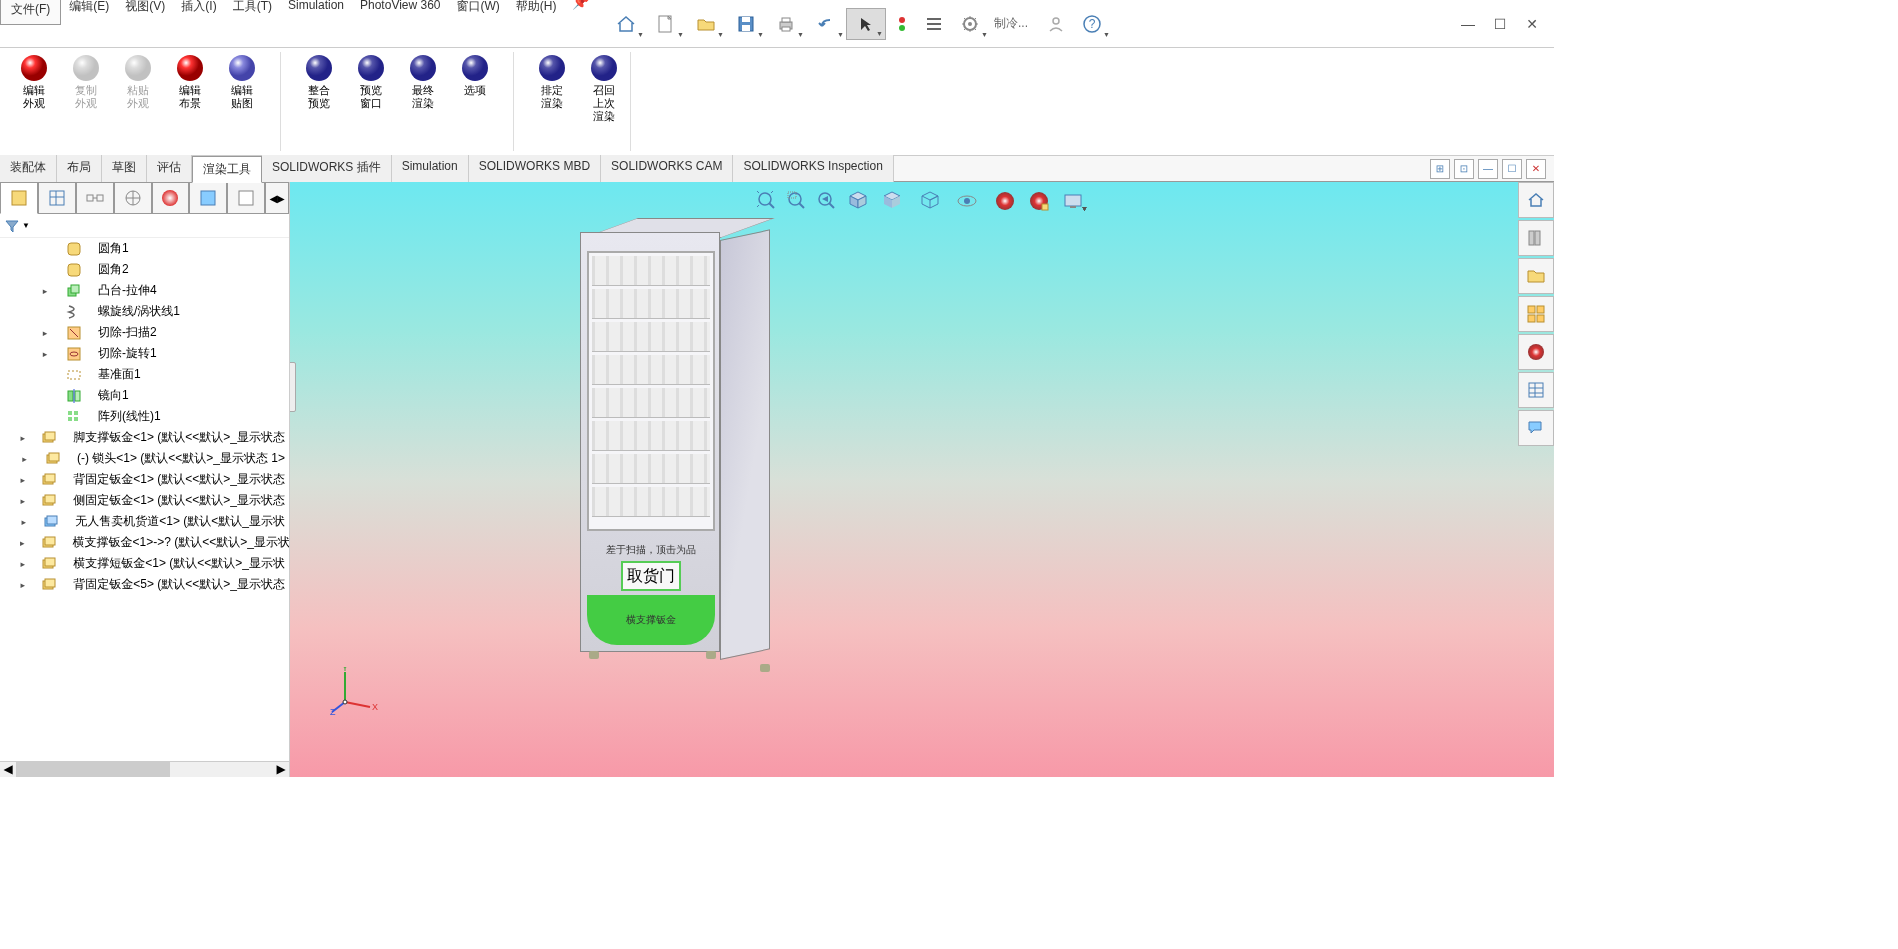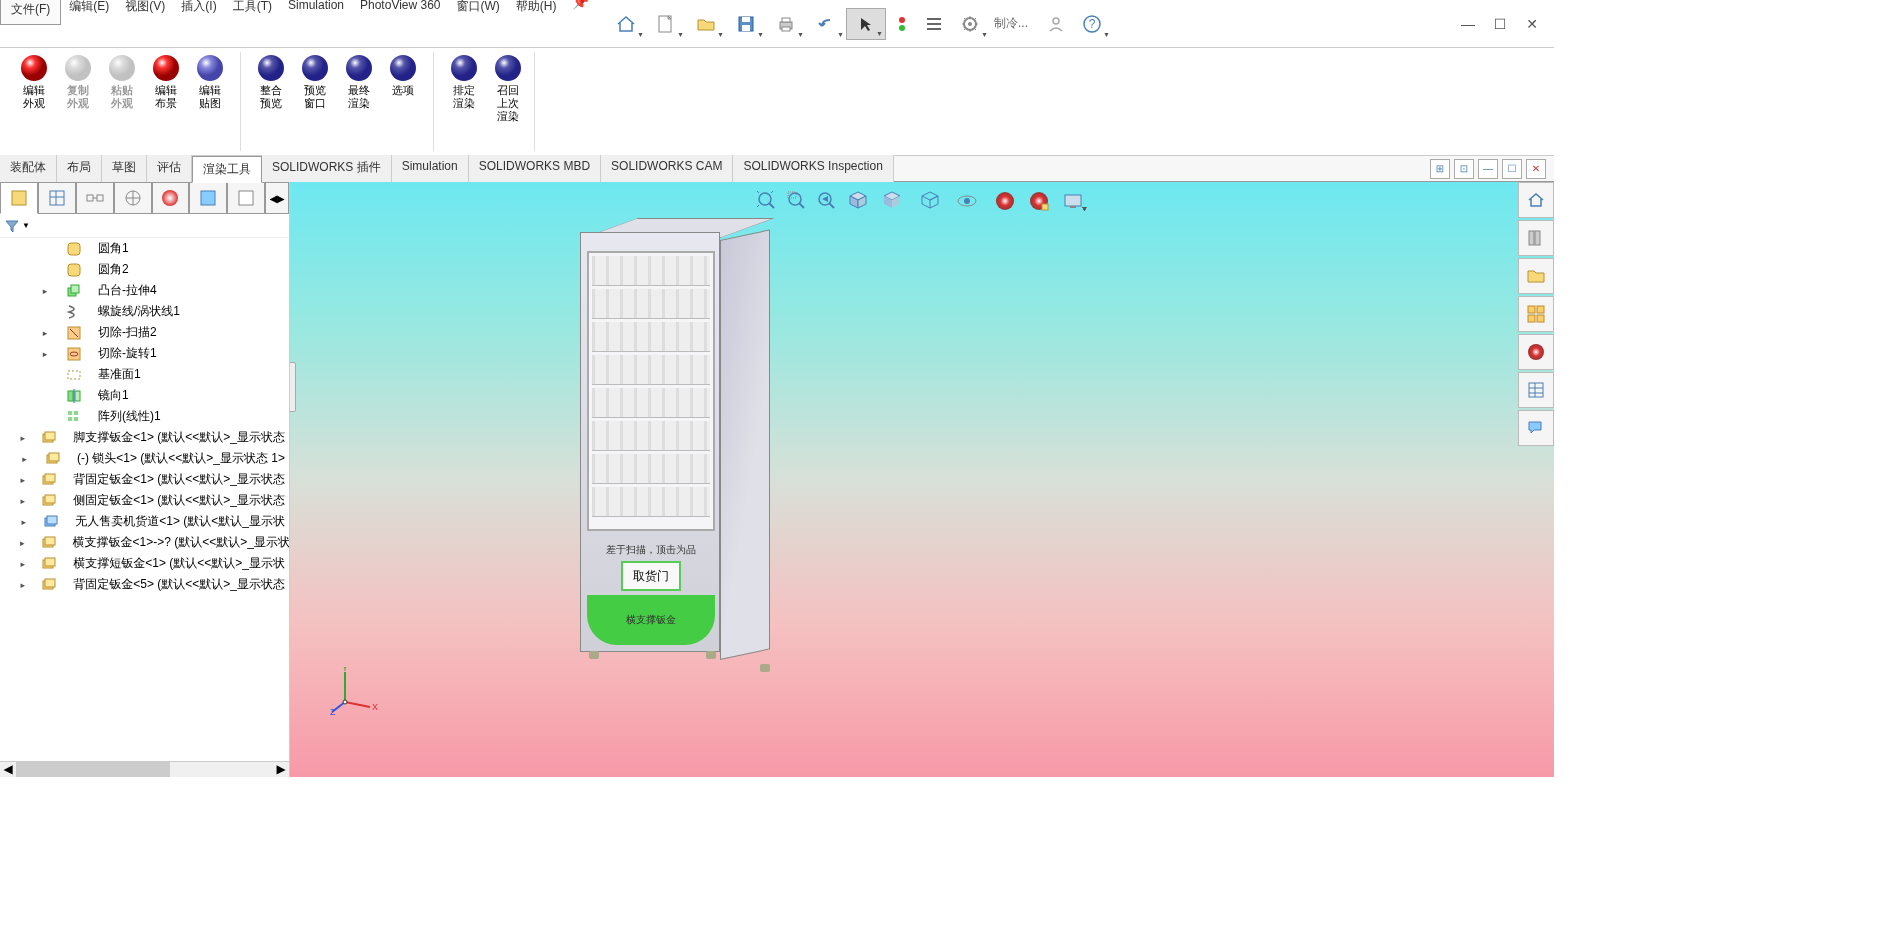--- a/index.html
+++ b/index.html
@@ -16,23 +16,23 @@
 .quick-tools { display: flex; align-items: center; margin-left: 8px; }
 .qt-btn { width: 32px; height: 32px; display: flex; align-items: center; justify-content: center; cursor: pointer; position: relative; }
 .qt-btn.wide { width: 40px; }
 .dropdown-arrow { font-size: 7px; color: #555; position: absolute; right: 2px; bottom: 2px; }
 .search-box { color: #666; padding: 2px 4px; border: none; width: 50px; }
 .win-controls { margin-left: auto; display: flex; gap: 8px; padding-right: 10px; }
 .win-btn { width: 24px; height: 24px; font-size: 14px; color: #555; display: flex; align-items: center; justify-content: center; cursor: pointer; }
 
 
 .ribbon { height: 108px; border-bottom: 1px solid #ccc; display: flex; background: #fff; padding: 4px 8px; }
-.ribbon-group { display: flex; gap: 8px; padding: 0 8px; border-right: 1px solid #ddd; }
+.ribbon-group { display: flex; gap: 16px; padding: 0 8px; border-right: 1px solid #ddd; }
 .ribbon-btn { display: flex; flex-direction: column; align-items: center; gap: 2px; cursor: pointer; padding: 2px; width: 36px; }
-.ribbon-btn.disabled { opacity: 0.4; font-weight: bold; }
+.ribbon-btn.disabled { opacity: 0.4; }
 .ribbon-label { font-size: 11px; text-align: center; line-height: 13px; white-space: pre-line; }
 
 
 .tabs-row { height: 26px; display: flex; align-items: center; background: #f7f7f7; border-bottom: 1px solid #999; }
 .tab { padding: 4px 10px; cursor: pointer; color: #333; border-right: 1px solid #ccc; background: #f0f0f0; }
 .tab.active { background: #fff; border-top: 1px solid #999; border-left: 1px solid #999; border-right: 1px solid #999; border-bottom: 1px solid #fff; position: relative; top: 1px; }
 .doc-controls { margin-left: auto; display: flex; gap: 4px; padding-right: 8px; }
 .doc-btn { width: 20px; height: 20px; border: 1px solid #aaa; background: #fff; display: flex; align-items: center; justify-content: center; font-size: 10px; color: #4a7fb5; cursor: pointer; }
 
 
@@ -64,21 +64,21 @@
 
 
 .model { position: absolute; left: 290px; top: 50px; width: 200px; height: 480px; }
 .machine-body { position: absolute; left: 0; top: 0; width: 140px; height: 420px; background: linear-gradient(180deg, #e8e8f0, #d0d0d8); border: 1px solid #888; }
 .machine-side { position: absolute; left: 140px; top: 8px; width: 50px; height: 420px; background: linear-gradient(100deg, #c8c8d8, #e0e0e8 60%); border: 1px solid #888; transform: skewY(-12deg); transform-origin: left top; }
 .machine-top { position: absolute; left: 3px; top: -14px; width: 137px; height: 20px; background: #e0e0e8; border: 1px solid #888; transform: skewX(-70deg); transform-origin: left bottom; }
 .glass-door { position: absolute; left: 6px; top: 18px; width: 128px; height: 280px; background: #f5f5f8; border: 2px solid #aaa; }
 .shelf { height: 30px; border-bottom: 1px solid #bbb; background: repeating-linear-gradient(90deg, #ddd 0, #ddd 3px, #eee 3px, #eee 14px); margin: 3px; }
 .pickup-area { position: absolute; left: 6px; top: 310px; width: 128px; height: 100px; }
 .pickup-text { font-size: 10px; text-align: center; color: #333; }
-.pickup-door { width: 60px; height: 30px; margin: 4px auto; background: #f8f8f8; border: 2px solid #5c5; display: flex; align-items: center; justify-content: center; font-size: 12px; }
+.pickup-door { width: 60px; height: 30px; margin: 4px auto; background: #f8f8f8; border: 2px solid #5c5; display: flex; align-items: center; justify-content: center; font-size: 16px; }
 .green-panel { width: 128px; height: 50px; background: #4c4; border-radius: 0 0 30px 30px; margin-top: 2px; display: flex; align-items: center; justify-content: center; font-size: 10px; color: #333; }
 .foot { position: absolute; width: 10px; height: 8px; background: #aa8; border-radius: 2px; bottom: -8px; }
 .foot.fl { left: 8px; } .foot.fr { left: 125px; } .foot.br { left: 180px; bottom: 40px; }
 
 
 .right-panel { position: absolute; right: 0; top: 0; width: 36px; display: flex; flex-direction: column; }
 .rp-btn { width: 36px; height: 36px; border: 1px solid #bbb; background: #f5f5f5; margin-bottom: 2px; display: flex; align-items: center; justify-content: center; cursor: pointer; }
 
 
 .sphere-icon { width: 28px; height: 28px; }

